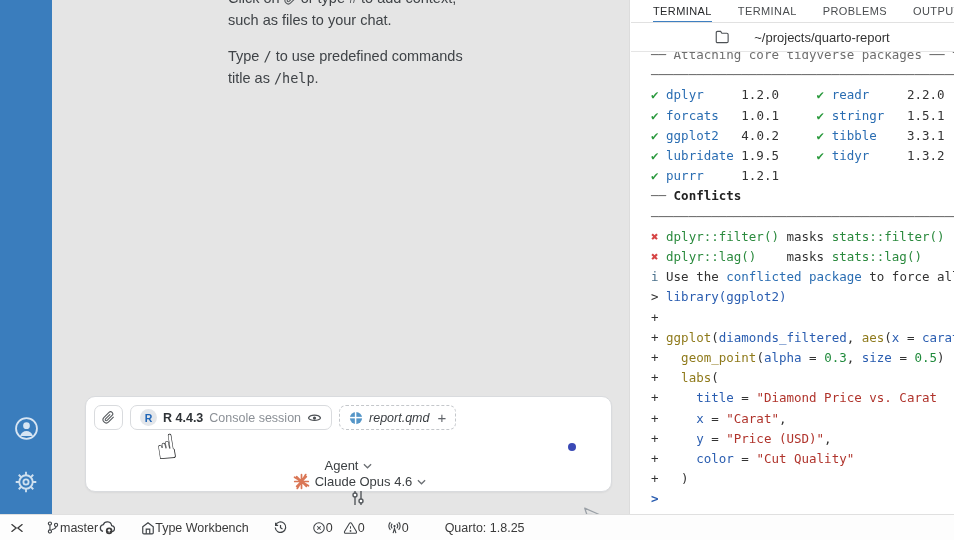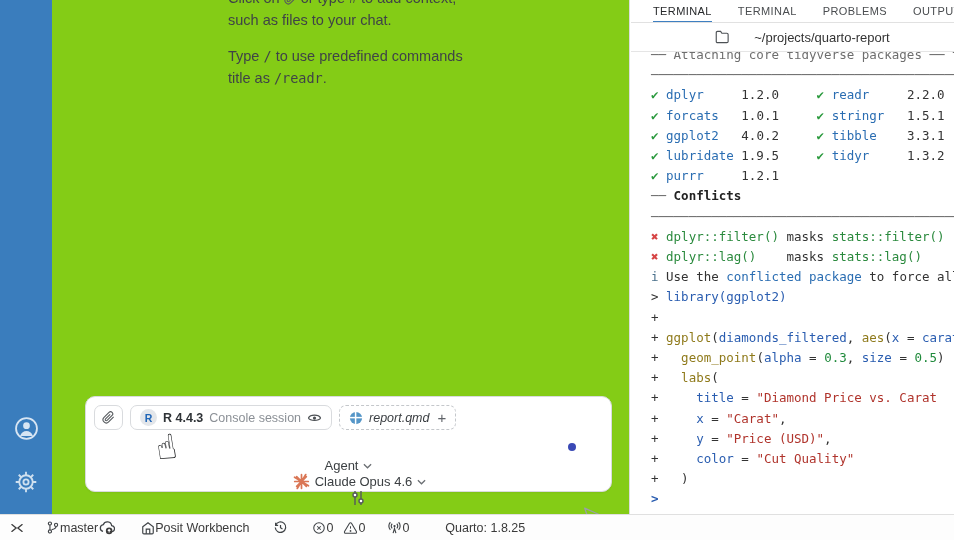--- a/index.html
+++ b/index.html
@@ -8,21 +8,21 @@
   .stage { position:relative; width:954px; height:540px; }
 
   
   .activity-bar { position:absolute; left:0; top:0; width:52px; height:514px;
     background:#3a7dbd; display:flex; flex-direction:column; align-items:center;
     justify-content:flex-end; padding-bottom:18px; gap:26px; }
   .ab-icon { width:28px; height:28px; display:flex; align-items:center; justify-content:center; cursor:pointer; }
 
   
   .chat-panel { position:absolute; left:52px; top:0; width:578px; height:514px;
-    background:#84cc16; border-right:1px solid #dcdcdc; }
+    background:#e5e5e5; border-right:1px solid #dcdcdc; }
   .chat-message { position:absolute; left:176px; top:-13px; width:310px;
     font-size:14.5px; line-height:22px; color:#3f4347; }
   .chat-message .para { margin-bottom:14px; }
   .mono { font-family:"DejaVu Sans Mono", monospace; font-size:13.5px; }
   .inline-icon { display:inline-block; vertical-align:-2px; }
 
   
   .input-box { position:absolute; left:33px; bottom:22px; width:527px; height:96px;
     background:#fff; border:1px solid #d9dbde; border-radius:10px;
     box-shadow:0 1px 2px rgba(0,0,0,0.05); }
@@ -108,21 +108,21 @@
           </svg>
         </span>
         <span>or type # to add context,</span><br>
         <span>such as files to your chat.</span>
       </div>
       <div class="para">
         <span>Type</span>
         <span class="mono">/</span>
         <span>to use predefined commands</span><br>
         <span>title as</span>
-        <span class="mono">/readr</span><span>.</span>
+        <span class="mono">/help</span><span>.</span>
       </div>
     </div>
 
     <div class="input-box">
       <div class="chip-row">
         <div class="chip square">
           <span>
             <svg class="ic" width="13" height="13" viewBox="0 0 24 24" fill="none" stroke="#55595d" stroke-width="2">
               <path d="M21.44 11.05l-9.19 9.19a6 6 0 0 1-8.49-8.49l9.19-9.19a4 4 0 0 1 5.66 5.66l-9.2 9.19a2 2 0 0 1-2.83-2.83l8.49-8.48"></path>
             </svg>
@@ -225,21 +225,21 @@
         <path d="M13.5 12.5h.6a3.2 3.2 0 0 0 .4-6.4 4.6 4.6 0 0 0-8.9-1.1 3.6 3.6 0 0 0-.3 7.1"></path>
         <circle cx="11.8" cy="11.6" r="3.5" fill="#3c3c3c" stroke="none"></circle>
         <path d="M11.8 13.4v-3.2M10.4 11.4l1.4-1.3 1.4 1.3" stroke="#fff" stroke-width="1.1"></path>
       </svg>
     </div>
     <div class="sb-item" style="margin-left:26px;">
       <svg class="ic" width="14" height="14" viewBox="0 0 24 24" fill="none" stroke="#3e4246" stroke-width="2">
         <path d="M3 10l9-7 9 7v10a2 2 0 0 1-2 2H5a2 2 0 0 1-2-2z"></path>
           <path d="M9 22v-8h6v8"></path>
       </svg>
-      <span>Posit Workbench</span>
+      <span>Type Workbench</span>
     </div>
     <div class="sb-item" style="margin-left:24px;">
       <svg class="ic" width="15" height="15" viewBox="0 0 16 16" fill="none" stroke="#3e4246" stroke-width="1.3">
         <path d="M2.8 5.5A5.6 5.6 0 1 1 2.4 8"></path>
         <path d="M2.8 3v2.7h2.7"></path>
         <path d="M8 5.2v3l2.1 1.3"></path>
       </svg>
     </div>
     <div class="sb-item" style="margin-left:24px; gap:10px;">
       <span class="sb-item">

